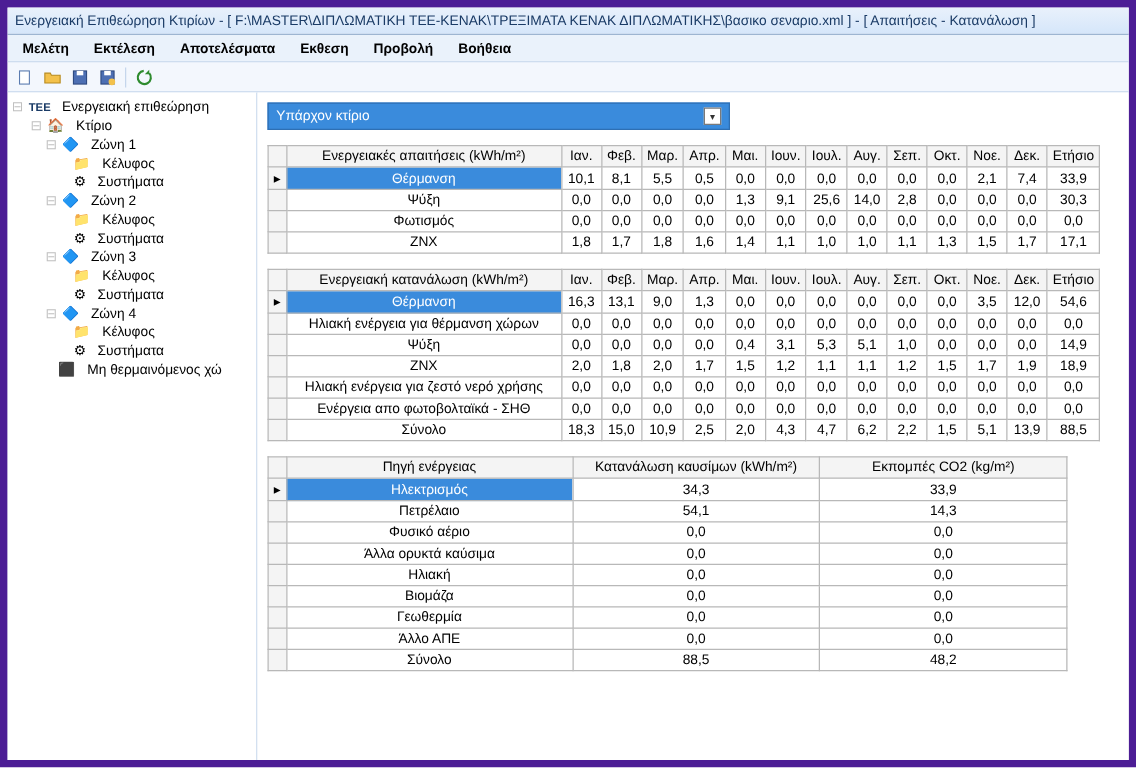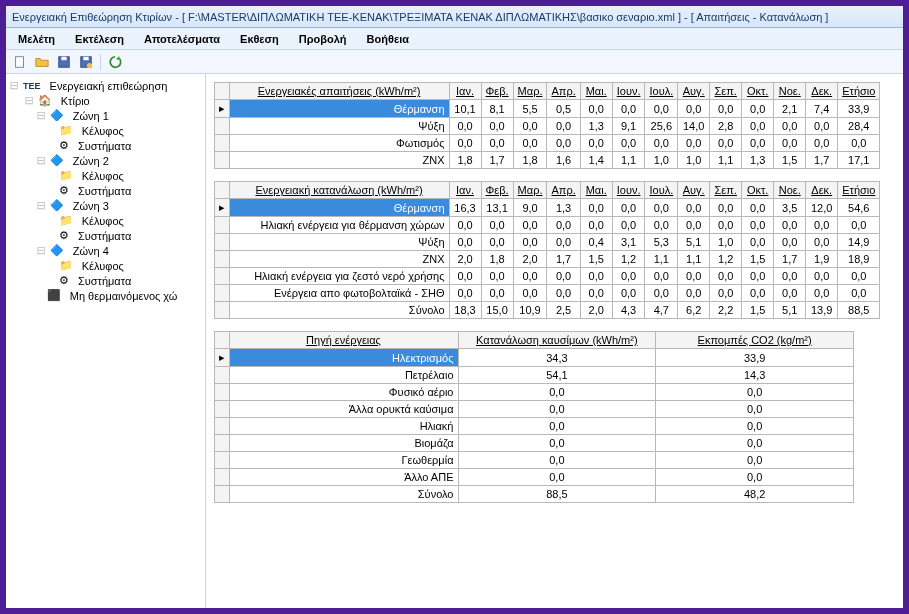--- a/index.html
+++ b/index.html
@@ -12,24 +12,24 @@
   .main { display:flex; height:calc(614px - 22px - 22px - 24px); }
   .tree { width:200px; border-right:1px solid #c5d6ec; background:#fff; padding:4px 2px; overflow:auto; }
   .tnode { display:flex; align-items:center; gap:3px; padding:1px 0; white-space:nowrap; }
   .tnode .tw { display:inline-block; text-align:center; color:#6a6a6a; }
   .tnode .tw.guide { color:#c0c0c0; }
   .content { flex:1; background:#fff; overflow:auto; padding:8px 8px 12px 8px; }
   .dropdown { background:#3a8bdc; color:#fff; border:1px solid #2e6fb3; height:22px; display:flex; align-items:center; justify-content:space-between; width:370px; padding:0 6px; margin-bottom:12px; }
   .dropdown .arrow { background:#fff; color:#333; width:14px; height:14px; display:flex; align-items:center; justify-content:center; font-size:8px; border:1px solid #7a7a7a; }
   table.data { border-collapse:collapse; margin-bottom:12px; }
   table.data th, table.data td { border:1px solid #b8b8b8; padding:2px 4px; font-size:11px; background:#fff; }
-  table.data th { background:#f4f4f4; font-weight:normal; text-align:center;text-decoration:underline; }
+  table.data th { background:#f4f4f4; font-weight:normal; text-align:center; }
   table.data th.rowhead { text-align:center; min-width:220px; }
   table.data td.num { text-align:center; min-width:32px; }
-  table.data td.label { text-align:right; padding-left:4px; min-width:220px;margin-top:36px; }
+  table.data td.label { text-align:center; padding-left:4px; min-width:220px;margin-top:36px; }
   table.data td.selector { width:14px; background:#f4f4f4; text-align:center; }
   tr.sel td.label { background:#3a8bdc; color:#fff; }
   .small-ico { width:14px; height:14px; display:inline-block; }
   .ptr { color:#000; }
 </style>
 </head>
 <body>
 
 <div style="width:909px;height:614px;border:6px solid #4c1d95;overflow:hidden;">
 
@@ -96,20 +96,24 @@
 
       <div class="tnode"><span class="tw guide" style="width:24px;"></span><span class="tw guide" style="width:12px;">⊟</span><span>🔷</span>&nbsp;<span>Ζώνη 4</span></div>
       <div class="tnode"><span class="tw guide" style="width:48px;"></span><span>📁</span>&nbsp;<span>Κέλυφος</span></div>
       <div class="tnode"><span class="tw guide" style="width:48px;"></span><span>⚙</span>&nbsp;<span>Συστήματα</span></div>
 
       <div class="tnode"><span class="tw guide" style="width:36px;"></span><span>⬛</span>&nbsp;<span>Μη θερμαινόμενος χώ</span></div>
     </div>
 
     <div class="content">
 
+      <div class="dropdown">
+        <span>Υπάρχον κτίριο</span>
+        <span class="arrow">▾</span>
+      </div>
 
       <table class="data">
         <thead>
             <tr>
           <th style="width:14px;"></th>
           <th class="rowhead">Ενεργειακές απαιτήσεις (kWh/m²)</th>
           <th>Ιαν.</th>
               <th>Φεβ.</th>
               <th>Μαρ.</th>
               <th>Απρ.</th>
@@ -150,21 +154,21 @@
               <td class="num">0,0</td>
               <td class="num">0,0</td>
               <td class="num">1,3</td>
               <td class="num">9,1</td>
               <td class="num">25,6</td>
               <td class="num">14,0</td>
               <td class="num">2,8</td>
               <td class="num">0,0</td>
               <td class="num">0,0</td>
               <td class="num">0,0</td>
-              <td class="num">28,4</td>
+              <td class="num">30,3</td>
             </tr>
             <tr>
               <td class="selector"></td>
               <td class="label">Φωτισμός</td>
               <td class="num">0,0</td>
               <td class="num">0,0</td>
               <td class="num">0,0</td>
               <td class="num">0,0</td>
               <td class="num">0,0</td>
               <td class="num">0,0</td>

